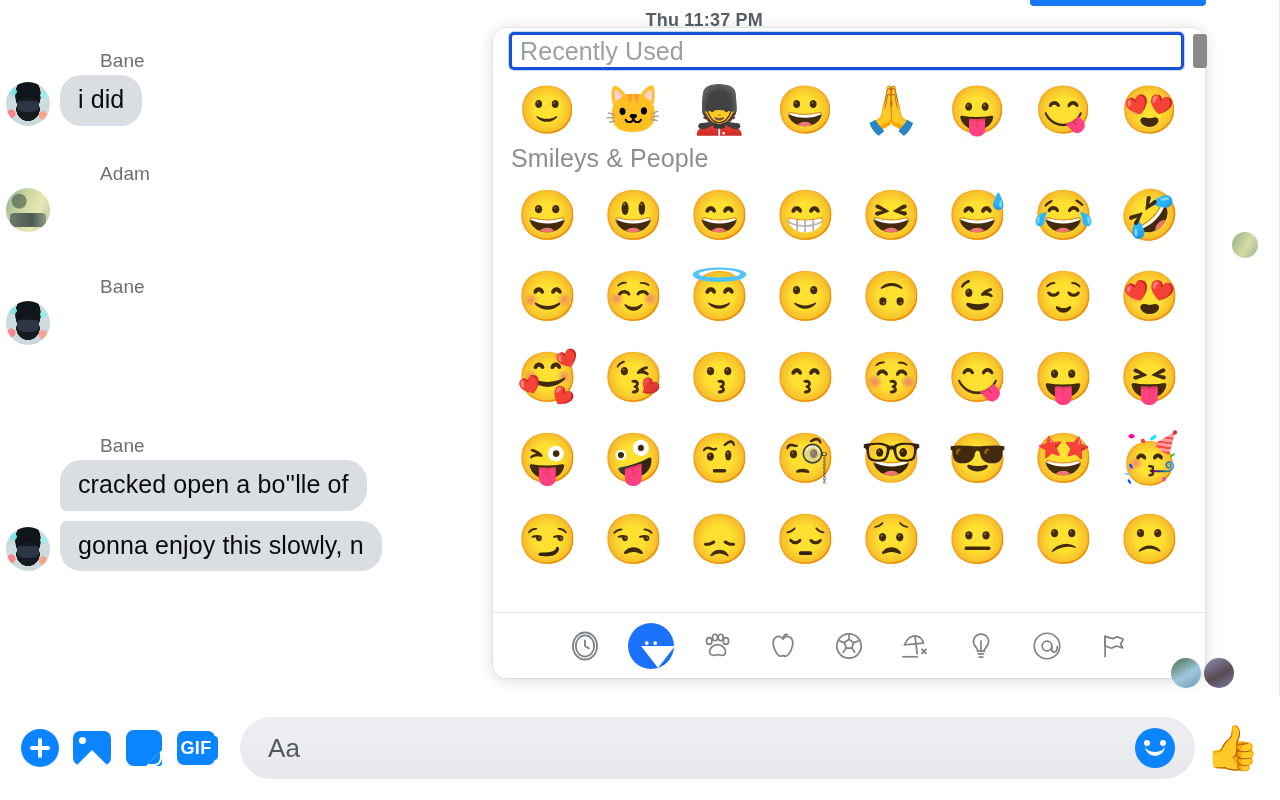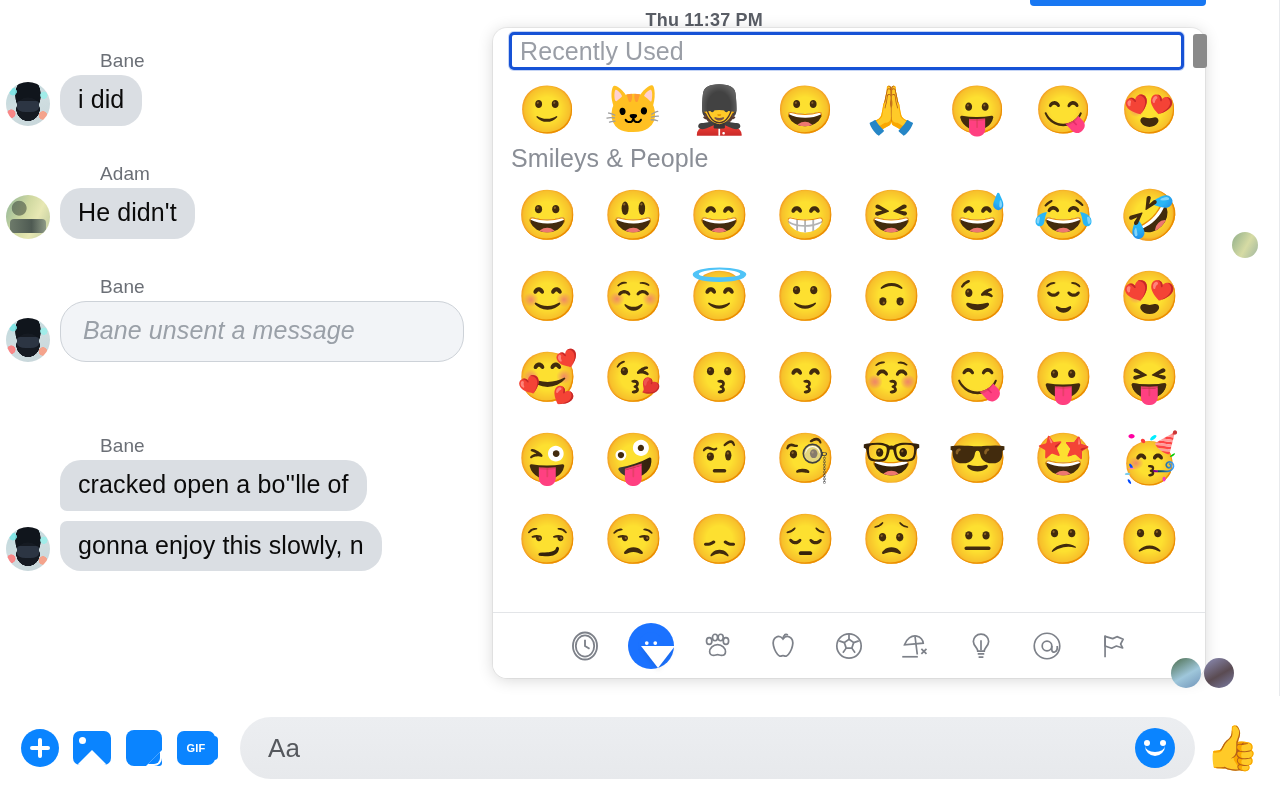--- a/index.html
+++ b/index.html
@@ -152,21 +152,21 @@
   .ic-sticker::before {
     content: ""; position: absolute; right: 2px; bottom: 2px;
     width: 12px; height: 12px; background: #0a84ff;
     border-radius: 0 0 6px 0;
     clip-path: polygon(100% 0, 100% 100%, 0 100%);
     z-index: 2;
   }
 
   .ic-gif {
     width: 38px; height: 34px; background: #0a84ff; border-radius: 7px;
-    color: #fff; font-size: 11px; font-weight: bold;
+    color: #fff; font-size: 18px; font-weight: bold;
     display: flex; align-items: center; justify-content: center;
     letter-spacing: .3px;
     position: relative;
   }
   .ic-gif::after {
     content: ""; position: absolute; right: -3px; top: 5px;
     width: 6px; height: 24px; background: #0a84ff; border-radius: 0 4px 4px 0;
   }
 
   .comp-input {
@@ -350,29 +350,27 @@
       <div class="row">
         <div class="avatar av-bane"></div>
         <div class="bubble">i did</div>
       </div>
     </div>
 
     <div class="msg-group" style="top:163px">
       <div class="sender-name">Adam</div>
       <div class="row">
         <div class="avatar av-adam"></div>
-        <div class="bubble">He didn't</div>
       </div>
     </div>
 
     <div class="msg-group" style="top:276px">
       <div class="sender-name">Bane</div>
       <div class="row">
         <div class="avatar av-bane"></div>
-        <div class="bubble unsent wide">Bane unsent a message</div>
       </div>
     </div>
 
     <div class="msg-group" style="top:435px">
       <div class="sender-name">Bane</div>
       <div class="row">
         <div class="avatar spacer"></div>
         <div class="bubble stack-top">cracked open a bo''lle of</div>
       </div>
       <div class="row">

